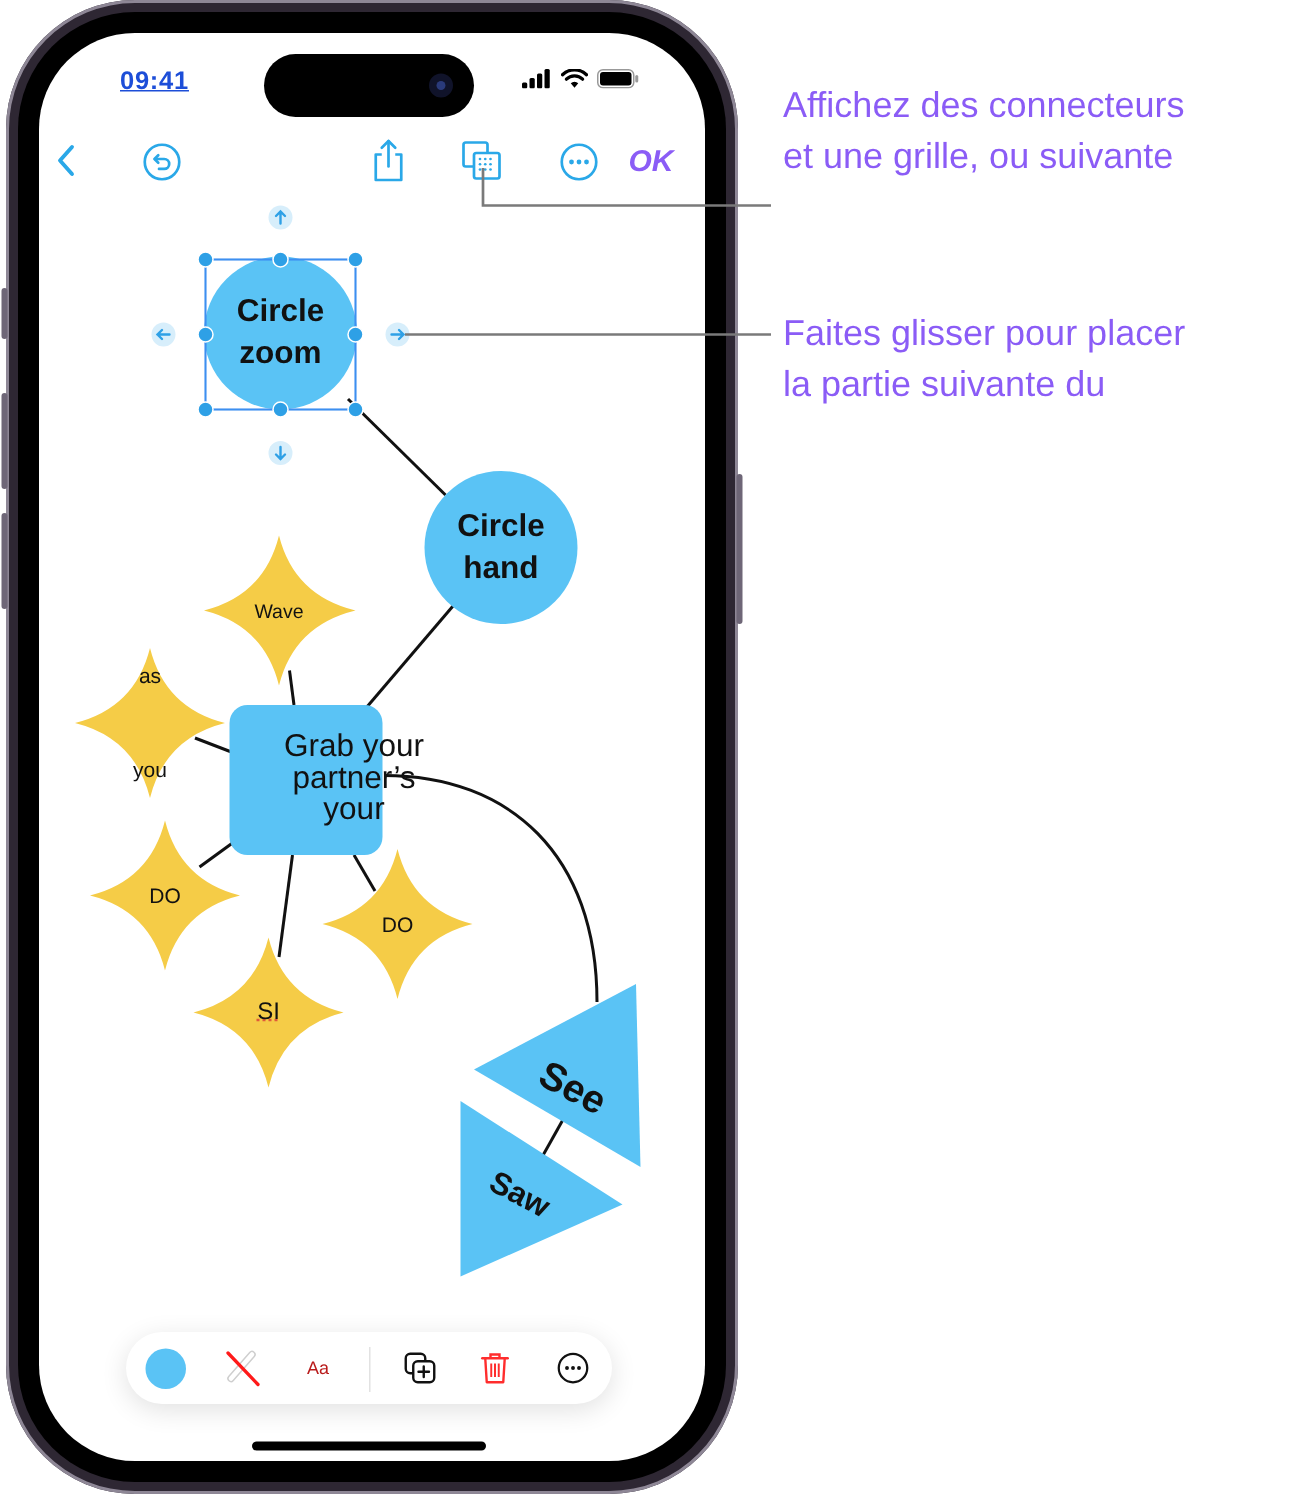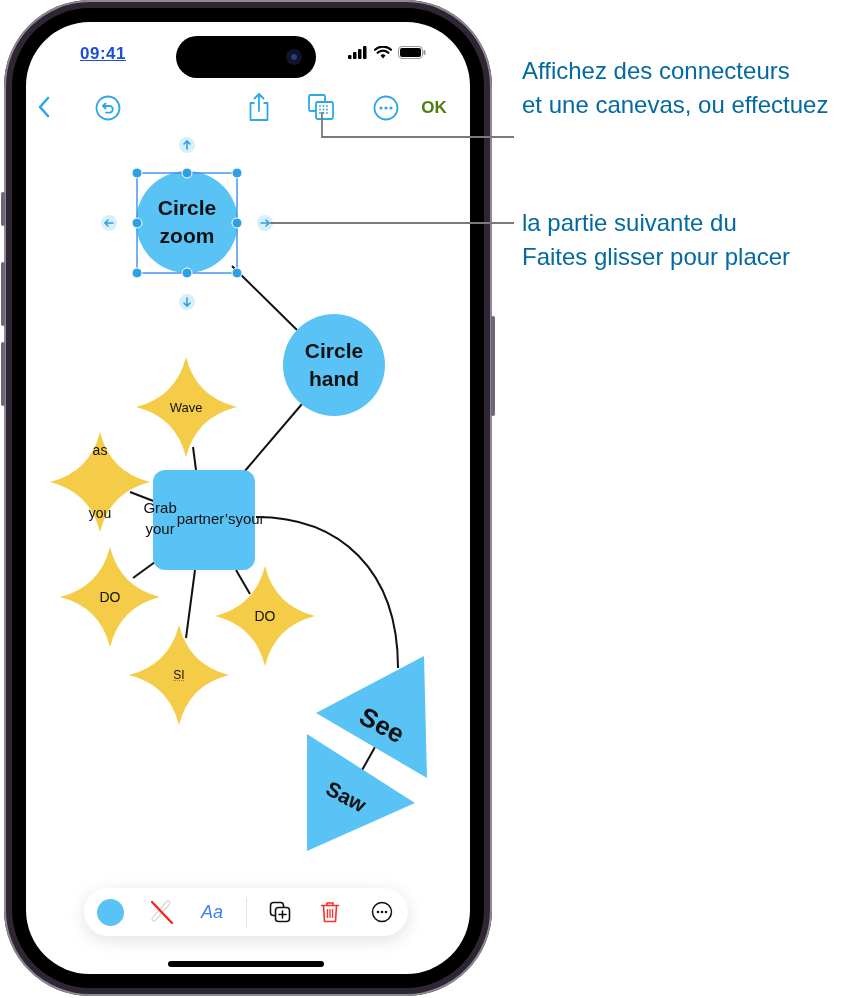--- a/index.html
+++ b/index.html
@@ -7,22 +7,22 @@
   .phone-frame { position:absolute; left:4px; top:0px; width:488px; height:996px; border-radius:86px; background:#2e2733; box-shadow: inset 0 0 0 2px #8e8796; }
   .side-btn { position:absolute; background:#6e6677; border-radius:2px; }
   .bezel { position:absolute; left:12px; top:8px; width:472px; height:980px; border-radius:78px; background:#000; }
   .screen { position:absolute; left:26px; top:22px; width:444px; height:952px; border-radius:64px; background:#fff; overflow:hidden; }
   .status-time { position:absolute; left:54px; top:22px; font-size:17px; font-weight:bold; color:#1d4ed8; letter-spacing:0.5px;text-decoration:underline; }
   .island { position:absolute; left:150px; top:14px; width:140px; height:42px; border-radius:21px; background:#000; }
   .island .cam { position:absolute; right:14px; top:13px; width:16px; height:16px; border-radius:50%; background:#10132a; }
   .island .cam::after { content:""; position:absolute; left:5px; top:5px; width:6px; height:6px; border-radius:50%; background:#2a3a7a; }
   .status-icons { position:absolute; right:44px; top:24px; display:flex; align-items:center; gap:6px; }
   .toolbar-btn { position:absolute; color:#2aa8e8; display:flex; align-items:center; justify-content:center; cursor:pointer; }
-  .ok-btn { font-size:17px; font-weight:bold; color:#4d7c0f; }
-  .callout { position:absolute; font-size:24px; line-height:34px; color:#0369a1; font-family:"Liberation Sans", sans-serif; }
+  .ok-btn { font-size:20px; font-weight:bold; color:#8b5cf6;font-style:italic; }
+  .callout { position:absolute; font-size:24px; line-height:34px; color:#8b5cf6; font-family:"Liberation Sans", sans-serif; }
   .shape-label { position:absolute; text-align:center; color:#111; font-weight:bold; display:flex; align-items:center; justify-content:center; }
   .fmt-bar { position:absolute; left:84px; top:888px; width:324px; height:48px; border-radius:24px; background:#fff; box-shadow:0 4px 18px rgba(0,0,0,0.12); }
   .fmt-item { position:absolute; top:0; height:48px; display:flex; align-items:center; justify-content:center; cursor:pointer; }
   .home-indicator { position:absolute; left:168px; top:961px; width:156px; height:6px; border-radius:3px; background:#000; }
 </style>
 </head>
 <body>
 
 <div class="phone-frame"></div>
 <div class="side-btn" style="left:1px;top:192px;width:4px;height:34px;"></div>
@@ -166,48 +166,48 @@
   </svg>
 
   <div class="shape-label" style="left:111px;top:170px;width:100px;height:60px;font-size:21px;line-height:28px;flex-direction:column;">
     <span>Circle</span>
     <span>zoom</span>
   </div>
   <div class="shape-label" style="left:258px;top:313px;width:100px;height:60px;font-size:21px;line-height:28px;flex-direction:column;">
     <span>Circle</span>
     <span>hand</span>
   </div>
-  <div class="shape-label" style="left:127px;top:463px;width:102px;height:66px;font-size:15px;line-height:21px;font-weight:normal;flex-direction:row;">
+  <div class="shape-label" style="left:127px;top:463px;width:102px;height:66px;font-size:21px;line-height:21px;font-weight:normal;flex-direction:column;padding-left:32px;">
     <span>Grab your</span>
     <span>partner’s</span>
     <span>your</span>
   </div>
   <div class="shape-label" style="left:130px;top:375px;width:60px;height:20px;font-size:13px;font-weight:normal;">Wave</div>
   <div class="shape-label" style="left:44px;top:438px;width:60px;height:44px;font-size:14px;line-height:19px;font-weight:normal;flex-direction:column;gap:44px;">
     <span>as</span>
     <span>you</span>
   </div>
   <div class="shape-label" style="left:54px;top:565px;width:60px;height:20px;font-size:14px;font-weight:normal;">DO</div>
-  <div class="shape-label" style="left:123px;top:643px;width:60px;height:20px;font-size:12px;font-weight:normal;text-decoration:underline dotted #e05a3a;">SI</div>
+  <div class="shape-label" style="left:123px;top:643px;width:60px;height:20px;font-size:16px;font-weight:normal;text-decoration:underline dotted #e05a3a;">SI</div>
   <div class="shape-label" style="left:209px;top:584px;width:60px;height:20px;font-size:14px;font-weight:normal;">DO</div>
   <div class="shape-label" style="left:321px;top:688px;width:70px;height:30px;font-size:26px;transform:rotate(28deg);">See</div>
   <div class="shape-label" style="left:285px;top:760px;width:70px;height:30px;font-size:21px;transform:rotate(28deg);">Saw</div>
 
   <div class="fmt-bar" style="left:58px;top:866px;">
     <div class="fmt-item" style="left:6px;width:40px;">
       <span style="display:block;width:27px;height:27px;border-radius:50%;background:#5ac3f5;"></span>
     </div>
     <div class="fmt-item" style="left:58px;width:40px;">
       <svg width="26" height="26" viewBox="0 0 26 26">
           <path d="M19 4 L5 20" stroke="#cfcfcf" stroke-width="5" stroke-linecap="round"></path>
           <path d="M19 4 L5 20" stroke="#fff" stroke-width="3" stroke-linecap="round"></path>
           <path d="M3 3 L23 24" stroke="#ff1a1a" stroke-width="2.2" stroke-linecap="round"></path>
         </svg>
     </div>
-    <div class="fmt-item" style="left:108px;width:40px;font-size:18px;color:#3b82f6;font-style:italic;">Aa</div>
+    <div class="fmt-item" style="left:108px;width:40px;font-size:12px;color:#b91c1c;">Aa</div>
     <div style="position:absolute;left:162px;top:10px;width:1px;height:30px;background:#e2e2e2;"></div>
     <div class="fmt-item" style="left:176px;width:40px;">
       <svg width="22" height="22" viewBox="0 0 22 22">
           <rect x="1.5" y="1.5" width="13" height="13" rx="3" stroke="#111" stroke-width="1.6" fill="#fff"></rect>
           <rect x="6.5" y="6.5" width="14" height="14" rx="3" stroke="#111" stroke-width="1.6" fill="#fff"></rect>
           <path d="M13.5 10 V17 M10 13.5 H17" stroke="#111" stroke-width="1.6" stroke-linecap="round"></path>
         </svg>
     </div>
     <div class="fmt-item" style="left:226px;width:40px;">
       <svg width="20" height="22" viewBox="0 0 20 22">
@@ -230,18 +230,18 @@
   <div class="home-indicator" style="left:142px;top:939px;"></div>
 </div>
 
 <svg style="position:absolute;left:0;top:0;pointer-events:none;" width="862" height="998">
   <path d="M322 112 V137 H514" stroke="#7a7a7a" stroke-width="1.8" fill="none"></path>
   <path d="M270 223 H514" stroke="#7a7a7a" stroke-width="1.8" fill="none"></path>
 </svg>
 
 <div class="callout" style="left:522px;top:54px;">
   <div>Affichez des connecteurs</div>
-  <div>et une canevas, ou effectuez</div>
+  <div>et une grille, ou suivante</div>
 </div>
 <div class="callout" style="left:522px;top:206px;">
+  <div>Faites glisser pour placer</div>
   <div>la partie suivante du</div>
-  <div>Faites glisser pour placer</div>
 </div>
 
 </body></html>

